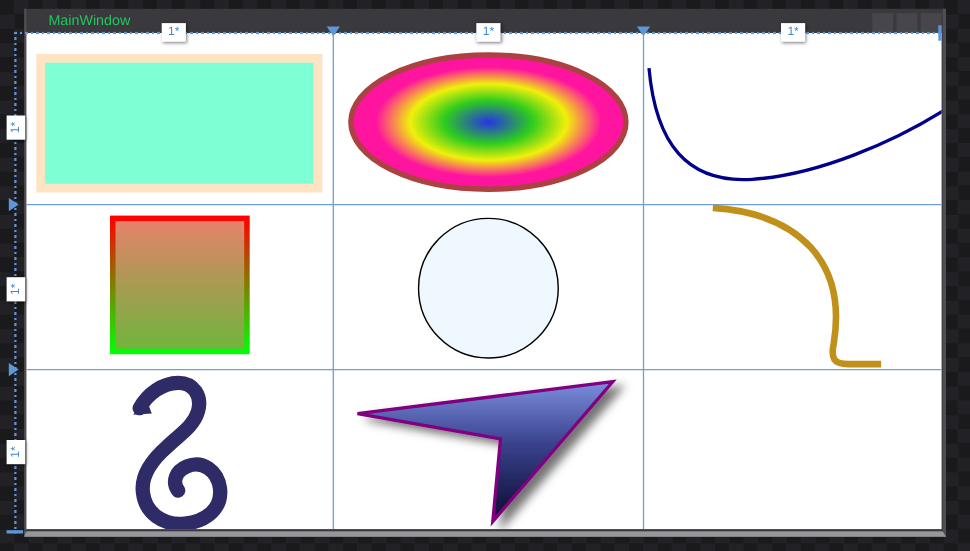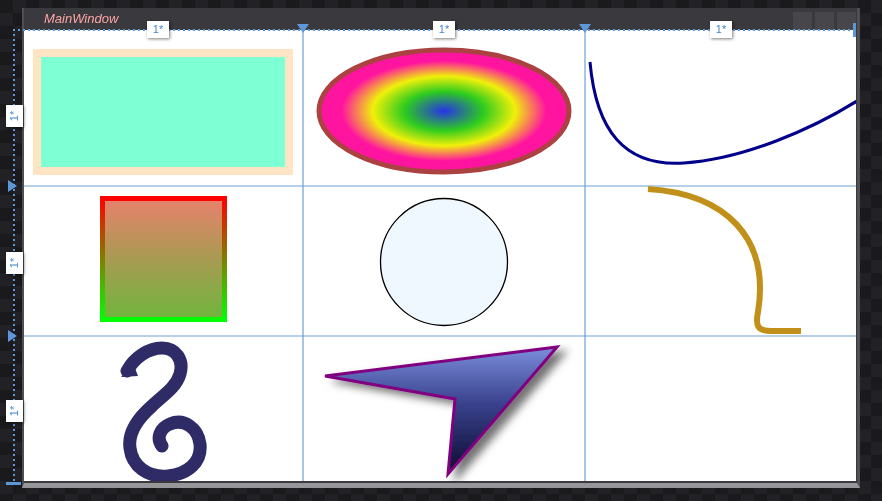--- a/index.html
+++ b/index.html
@@ -6,21 +6,21 @@
   *{box-sizing:border-box;}
   .stage{position:relative;width:882px;height:501px;overflow:hidden;
     background:#1A1A1C;
     background-image:conic-gradient(#222226 0 25%, transparent 0 50%, #222226 0 75%, transparent 0);
     background-size:26px 26px;
     font-family:"Liberation Sans", sans-serif;}
   .window{position:absolute;left:22px;top:8px;width:838px;height:480px;
     background:#39393E;
     border-left:2px solid #4E4E53;border-right:3px solid #4E4E53;border-bottom:5px solid #96969B;}
   .titlebar{position:absolute;left:0;top:0;right:0;height:22px;}
-  .title{position:absolute;left:20px;top:3px;font-size:13px;color:#fca5a5;white-space:nowrap;font-style:italic;}
+  .title{position:absolute;left:20px;top:3px;font-size:13px;color:#22c55e;white-space:nowrap;}
   .winbtns{position:absolute;right:1px;top:4px;display:flex;gap:3px;}
   .winbtn{width:19px;height:18px;background:#46464B;}
   .canvas{position:absolute;left:0;top:22px;width:832px;height:451px;background:#FFFFFF;}
   .canvas svg{display:block;}
   
   .h-guide{position:absolute;left:13px;top:29px;width:845px;height:2px;
     background-image:repeating-linear-gradient(90deg,#5E97D8 0 2px,transparent 2px 5px);}
   .v-guide{position:absolute;left:13px;top:29px;width:2px;height:456px;
     background-image:repeating-linear-gradient(180deg,#5E97D8 0 2px,transparent 2px 5px);}
   .tick-right{position:absolute;left:853px;top:23px;width:3px;height:14px;background:#5E97D8;}

